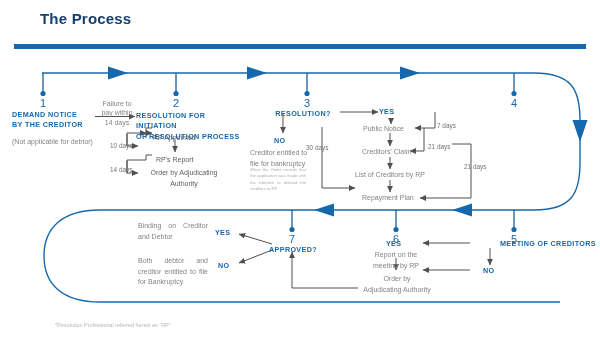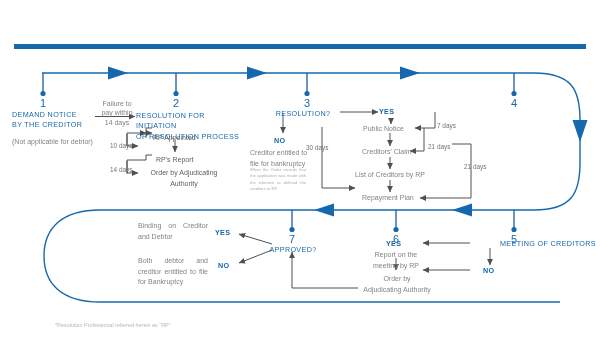--- a/index.html
+++ b/index.html
@@ -4,21 +4,21 @@
 <style>
   html,body{margin:0;padding:0;background:#ffffff;}
   body{width:600px;height:338px;overflow:hidden;
        font-family:"Liberation Sans","DejaVu Sans",sans-serif;
        -webkit-font-smoothing:antialiased;}
   #stage{position:relative;width:600px;height:338px;background:#fff;}
   svg#art{position:absolute;left:0;top:0;width:600px;height:338px;}
   .lbl{position:absolute;}
   .title{left:40px;top:10px;font-size:15px;font-weight:bold;color:#173f6e;letter-spacing:.2px;}
   .stepnum{font-size:11px;color:#1668ad;text-align:center;width:40px;}
-  .stephead{font-size:7.2px;font-weight:normal;color:#1668ad;letter-spacing:.35px;line-height:1.45;}
+  .stephead{font-size:7.2px;font-weight:bold;color:#1668ad;letter-spacing:.35px;line-height:1.45;}
   .yesno{font-size:7.2px;font-weight:bold;color:#1668ad;letter-spacing:.3px;}
   .sub{font-size:7px;color:#808386;line-height:1.5;}
   .subdk{font-size:7px;color:#5d6165;line-height:1.5;}
   .days{font-size:6.4px;color:#6e7276;}
   .tiny{font-size:4.1px;color:#a9adb1;line-height:1.55;}
   .note{font-size:5.4px;color:#b4b8bc;}
   .just{text-align:justify;}
   .ctr{text-align:center;}
 </style>
 </head>
@@ -134,20 +134,21 @@
     </g>
 
     <g stroke="#4d5154" stroke-width="1" fill="none">
       <path d="M146 133 H127 V146"></path>
       <path d="M146 160 H127 V173"></path>
       <path d="M146 133 V128 H152"></path>
       <path d="M146 160 V155 H152"></path>
     </g>
   </svg>
 
+  <div class="lbl title">The Process</div>
 
   <div class="lbl stepnum" style="left:23px;top:97px;">1</div>
   <div class="lbl stephead" style="left:12px;top:110px;width:90px;white-space:pre-line;">DEMAND NOTICE
 BY THE CREDITOR</div>
   <div class="lbl sub" style="left:12px;top:137px;width:110px;">(Not applicable for debtor)</div>
   <div class="lbl sub ctr" style="left:93px;top:99px;width:48px;white-space:pre-line;line-height:1.35;">Failure to
 pay within
 14 days</div>
 
   <div class="lbl stepnum" style="left:156px;top:97px;">2</div>

